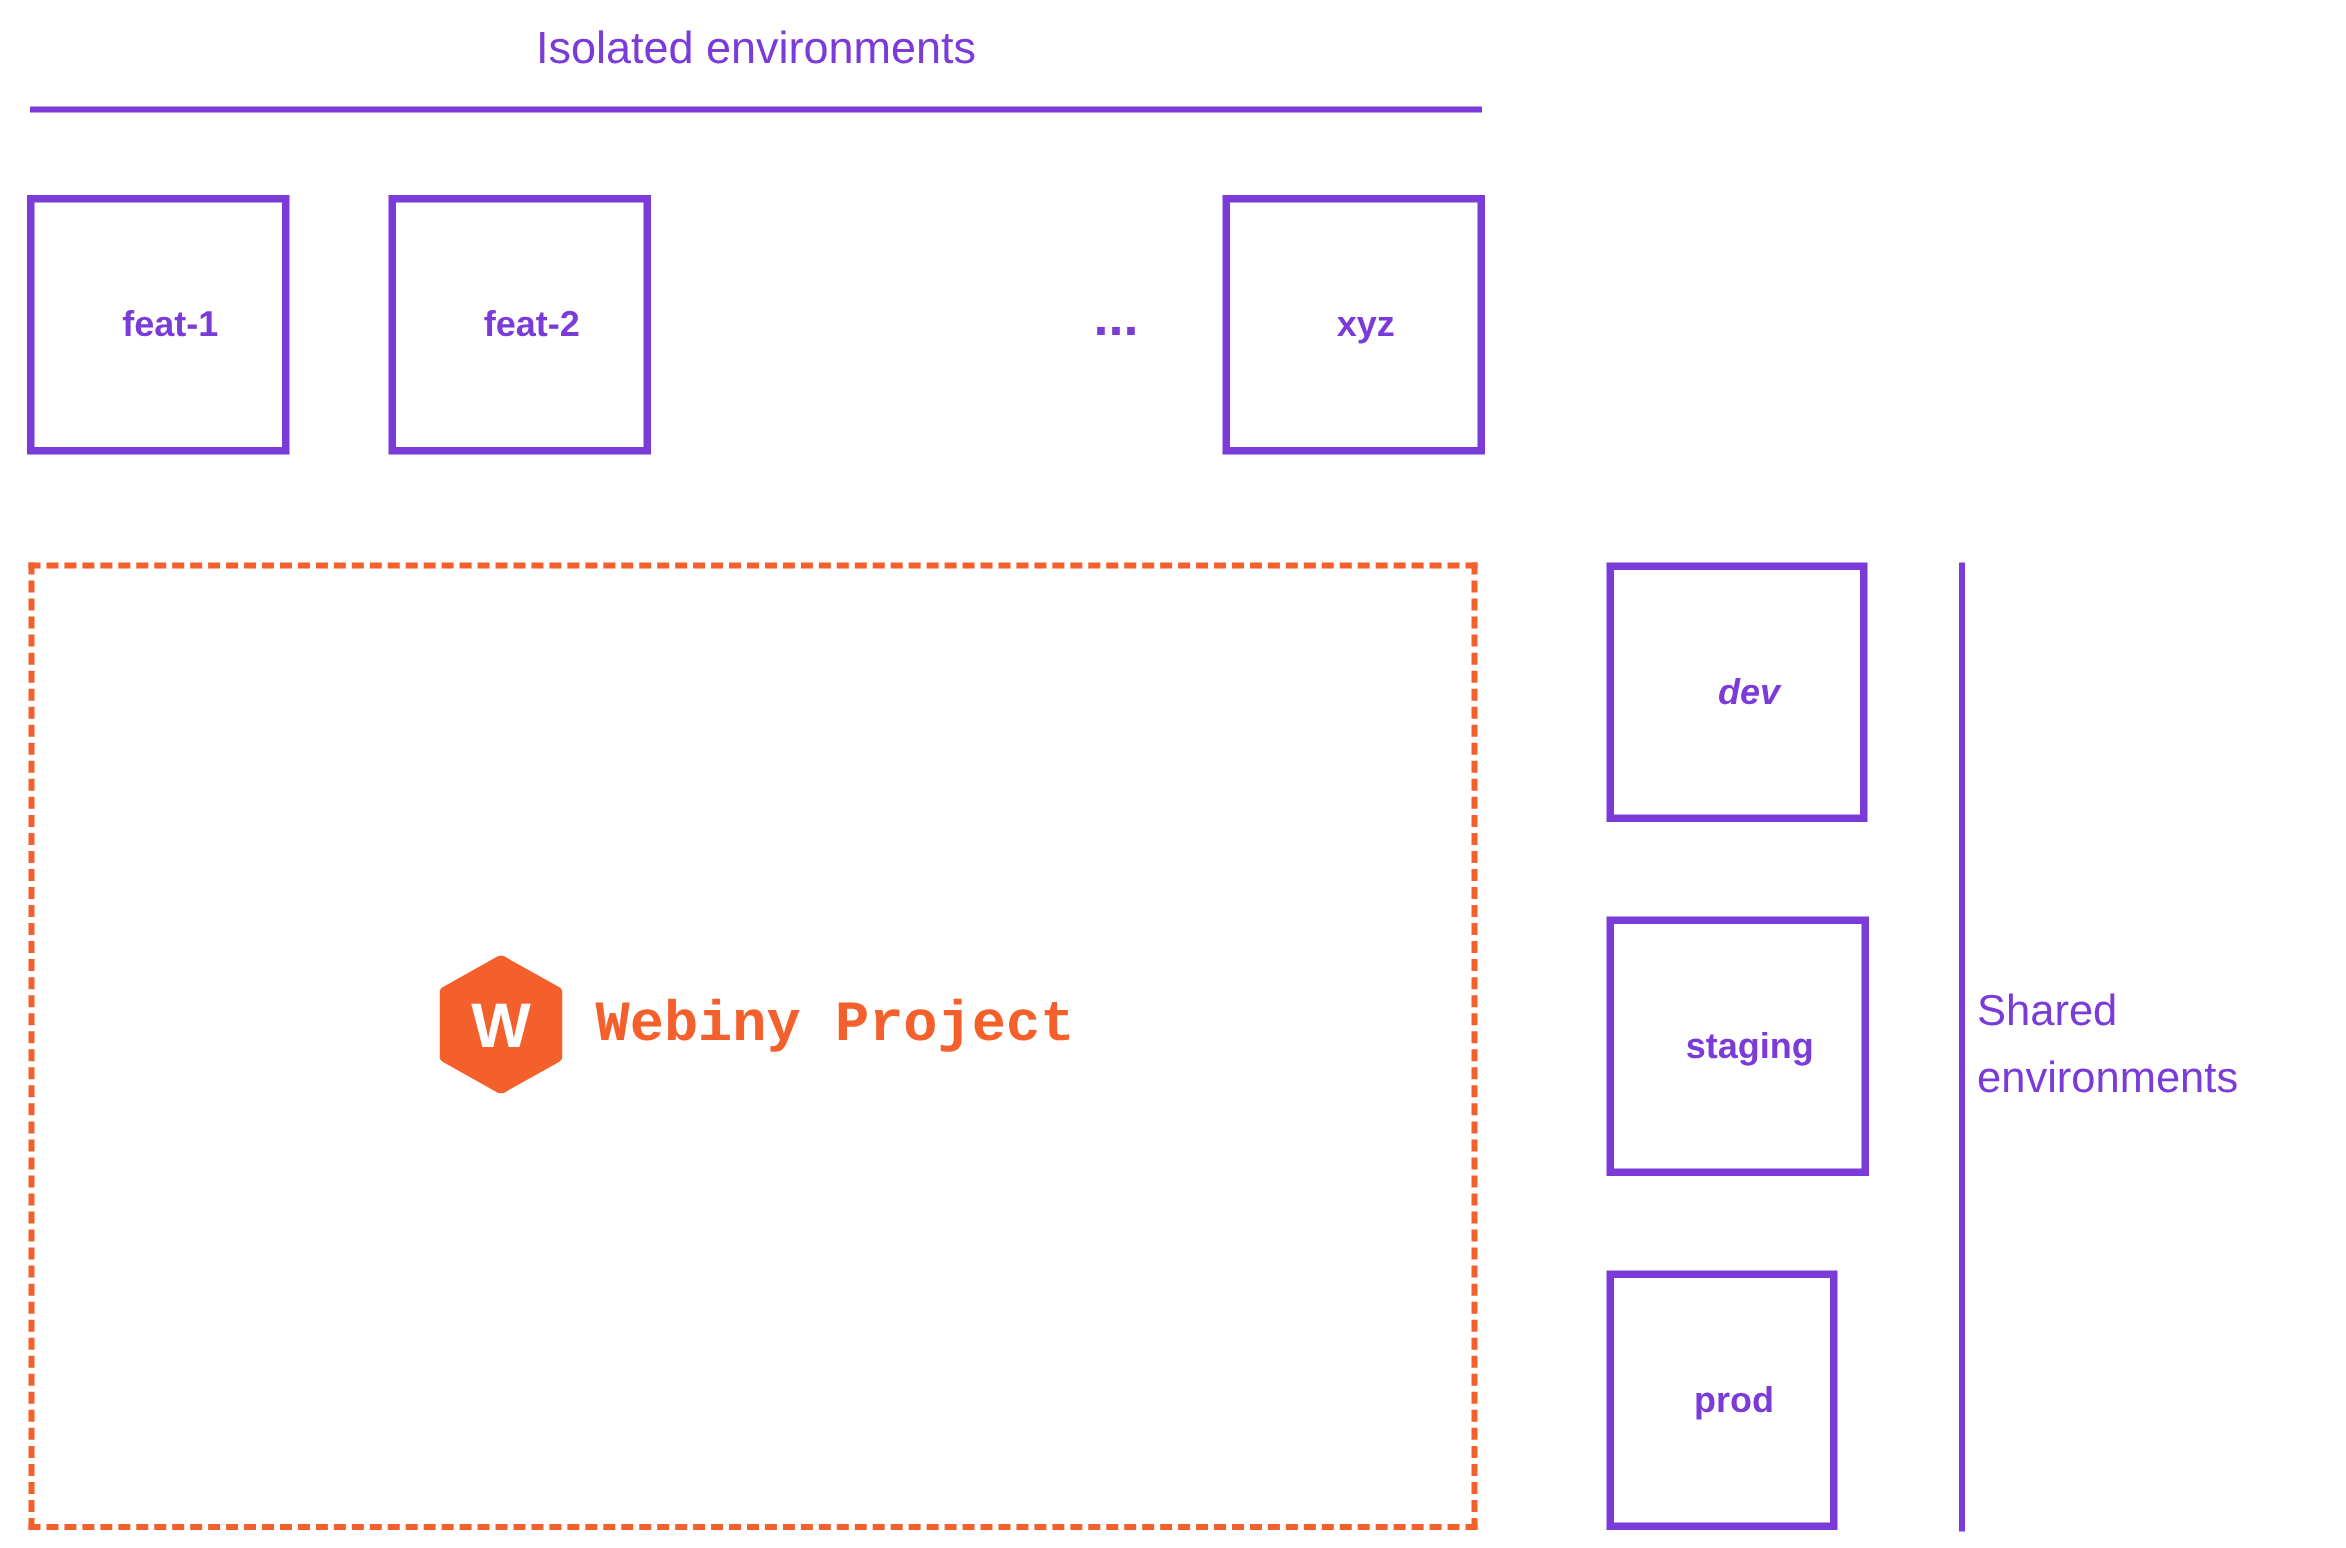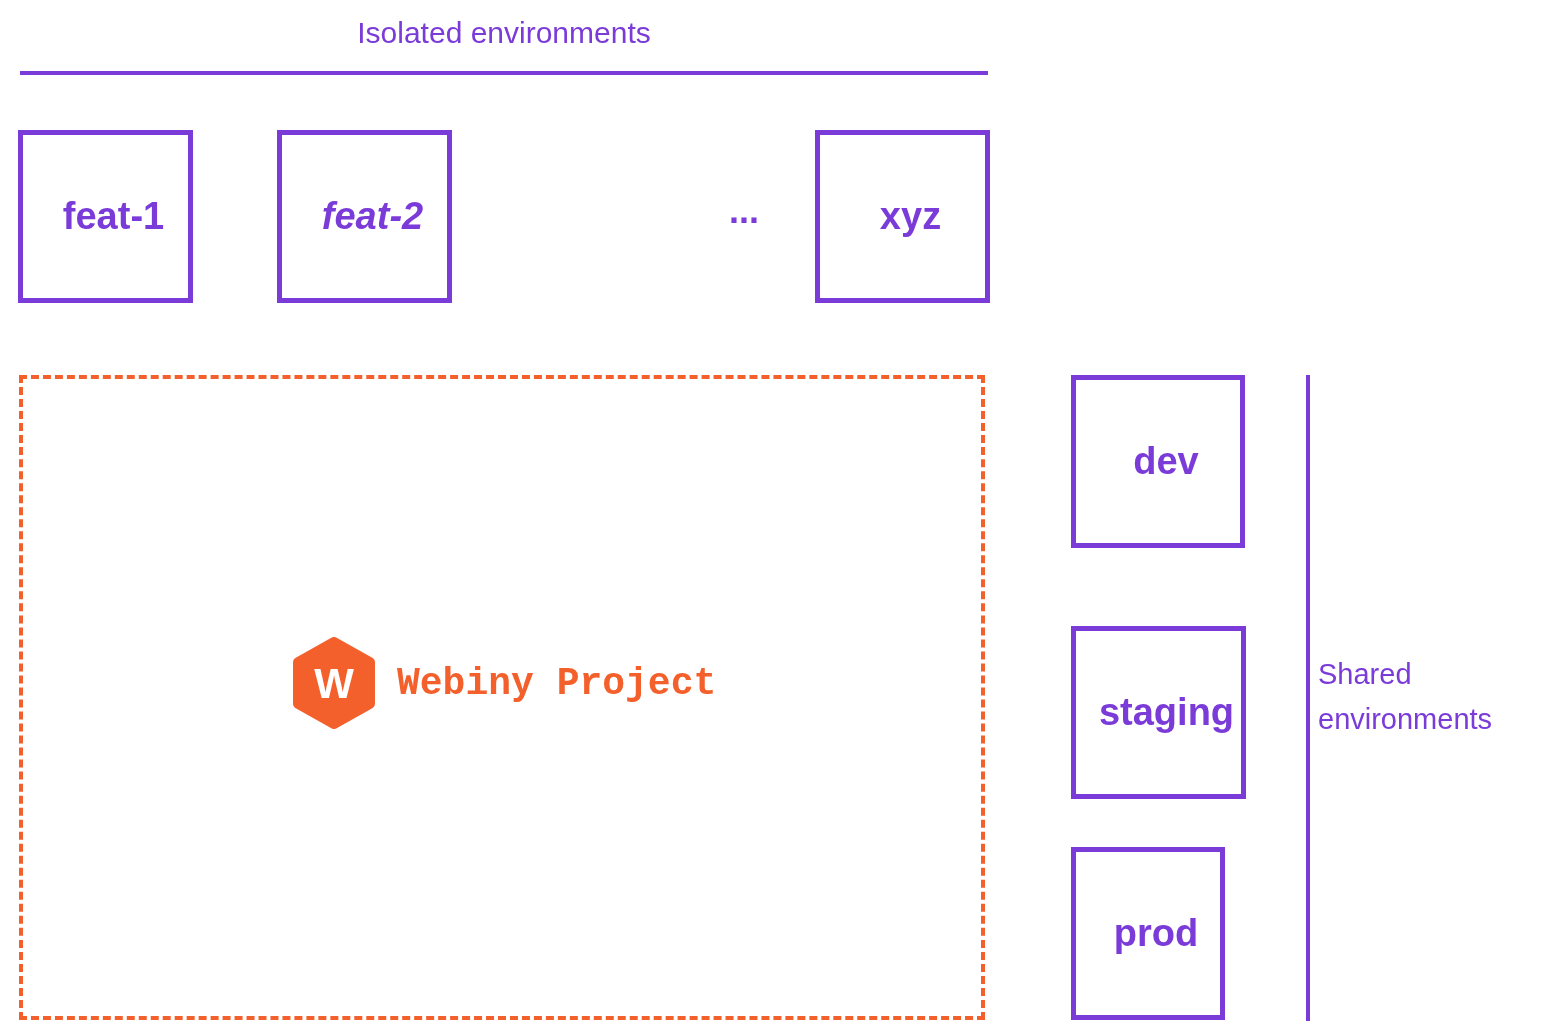--- a/index.html
+++ b/index.html
@@ -36,28 +36,28 @@
   }
 
   
   .env-box {
     position: absolute;
     width: 175px; height: 173px;
     border: 5px solid var(--purple);
     display: flex;
     align-items: center;
     justify-content: center;
-    font-size: 38px;
+    font-size: 24px;
     font-weight: 700;
     color: var(--purple);
     background: var(--bg);
     padding-left: 16px;
   }
   .box-feat1 { left: 18px;  top: 130px; }
-  .box-feat2 { left: 277px; top: 130px; font-style: italic; }
+  .box-feat2 { left: 259px; top: 130px; }
   .box-fix1  { left: 500px; top: 130px; }
   .box-xyz   { left: 815px; top: 130px; text-align: right; }
 
   .iso-ellipsis {
     position: absolute;
     left: 673px; top: 130px;
     width: 142px; height: 162px;
     display: flex;
     align-items: center;
     justify-content: center;
@@ -85,22 +85,22 @@
   .logo-group svg { display: block; color: var(--orange); }
   .project-title {
     font-size: 38px;
     font-weight: 700;
     color: var(--orange);
     white-space: nowrap;
     font-family: Liberation Mono, monospace;
   }
 
   
-  .box-dev     { left: 1071px; top: 375px; width: 174px; }
-  .box-staging { left: 1071px; top: 626px; width: 175px; }
+  .box-dev     { left: 1071px; top: 375px; width: 174px; font-style: italic; }
+  .box-staging { left: 1071px; top: 611px; width: 175px; }
   .box-prod    { left: 1071px; top: 847px; width: 154px; }
 
   .shared-line {
     position: absolute;
     left: 1306px; top: 375px;
     width: 4px; height: 646px;
     background: var(--purple);
   }
   .shared-label {
     position: absolute;

